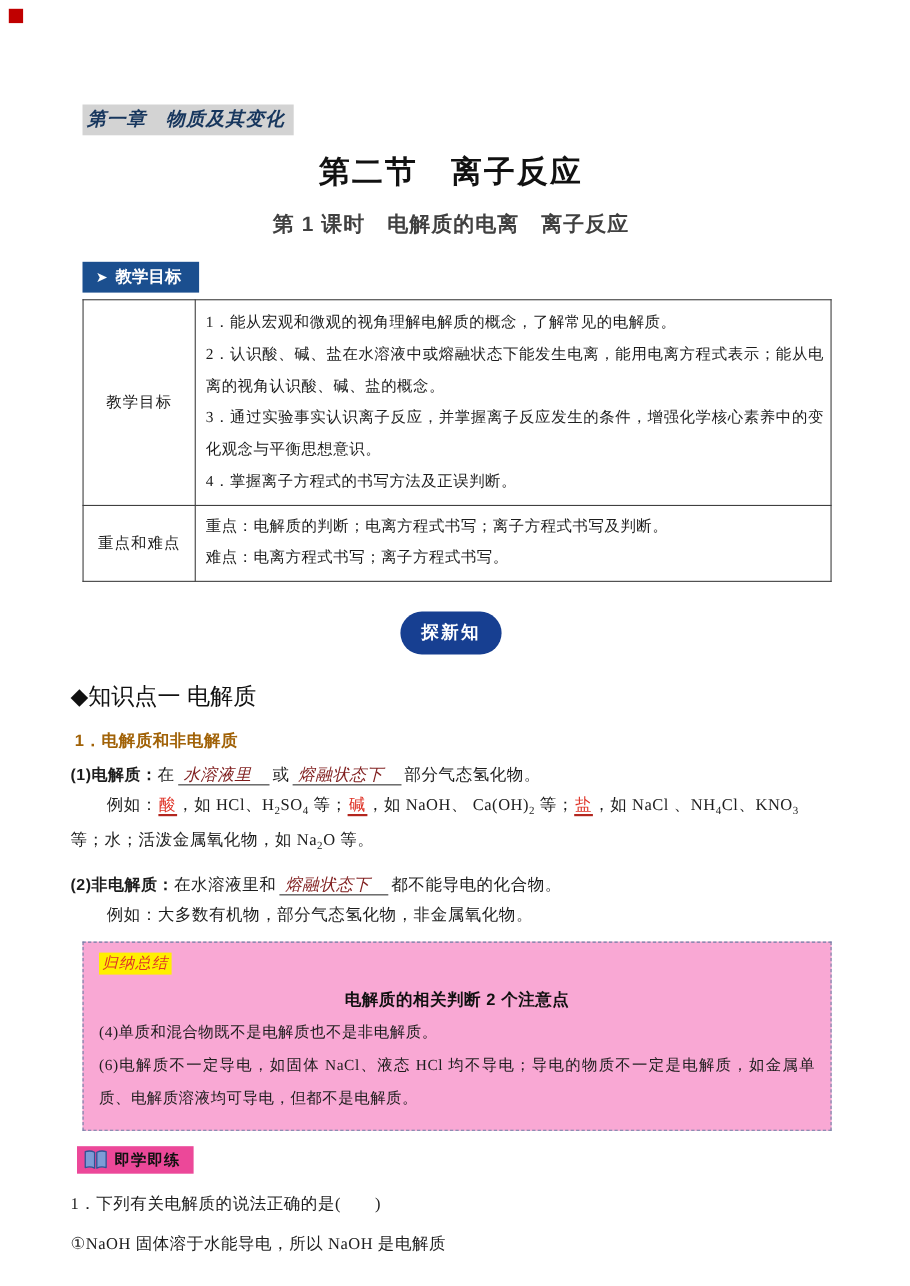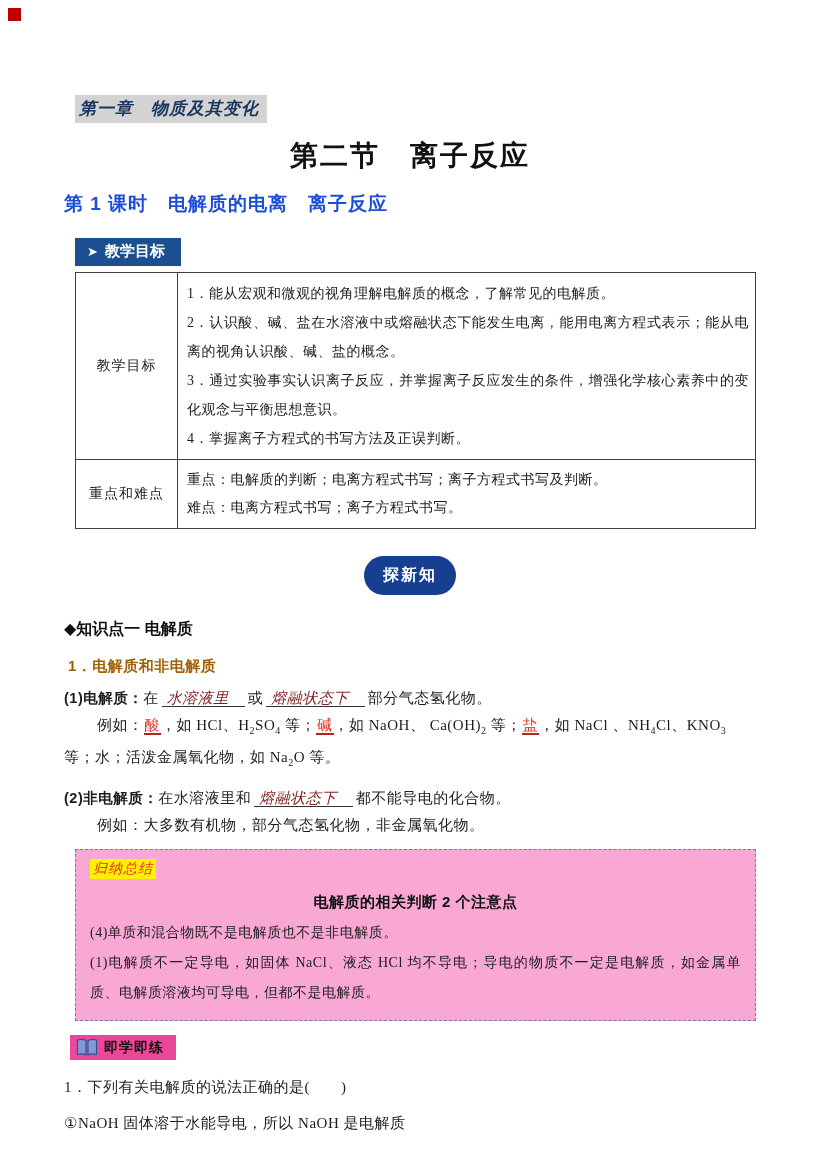--- a/index.html
+++ b/index.html
@@ -33,23 +33,24 @@
     margin:14px 0 0 0;
     text-align:center;
     font-size:28px;
     font-weight:bold;
     color:#111;
     letter-spacing:2px;
     font-family:"Liberation Sans","DejaVu Sans",sans-serif;
   }
   .subtitle{
     margin:16px 0 0 0;
+    text-align:center;
     font-size:19px;
     font-weight:bold;
-    color:#1d4ed8;
+    color:#404040;
     letter-spacing:1px;
     font-family:"Liberation Sans","DejaVu Sans",sans-serif;
   }
   .goal-badge{
     display:inline-flex;align-items:center;gap:7px;
     margin:21px 0 6px 11px;
     background:#1B4F8F;color:#fff;
     padding:4px 16px 5px 12px;
     font-size:15px;font-weight:bold;
     font-family:"Liberation Sans","DejaVu Sans",sans-serif;
@@ -100,21 +101,21 @@
     padding:8px 22px 8px 30px;
     margin-left:-16px;
     color:#1F3864;
     font-size:19px;font-weight:bold;
     letter-spacing:2px;
     box-shadow:0 1px 3px rgba(0,0,0,0.18);
     position:relative;z-index:1;
   }
   .kp-heading{
     margin:24px 0 0 0;
-    font-size:16px;font-weight:bold;color:#111;
+    font-size:21px;font-weight:normal;color:#111;
     font-family:"Liberation Sans","DejaVu Sans",sans-serif;
   }
   .kp-sub{
     margin:17px 0 0 4px;
     font-size:15px;font-weight:bold;color:#a16207;
     font-family:"Liberation Sans","DejaVu Sans",sans-serif;
     letter-spacing:0.5px;
   }
   .para{
     margin:9px 0 0 0;
@@ -231,21 +232,21 @@
   <p class="para indent"><span>例如：</span><span class="redterm">酸</span><span>，如 HCl、H</span><sub>2</sub><span>SO</span><sub>4</sub><span> 等；</span><span class="redterm">碱</span><span>，如 NaOH、 Ca(OH)</span><sub>2</sub><span> 等；</span><span class="redterm">盐</span><span>，如 NaCl 、NH</span><sub>4</sub><span>Cl、KNO</span><sub>3</sub><span> 等；水；活泼金属氧化物，如 Na</span><sub>2</sub><span>O 等。</span></p>
 
   <p class="para"><b>(2)非电解质：</b><span>在水溶液里和</span><span class="blank">熔融状态下</span><span>都不能导电的化合物。</span></p>
 
   <p class="para indent">例如：大多数有机物，部分气态氢化物，非金属氧化物。</p>
 
   <div class="summary-box">
     <span class="tag">归纳总结</span>
     <div class="box-heading">电解质的相关判断 2 个注意点</div>
     <p>(4)单质和混合物既不是电解质也不是非电解质。</p>
-    <p>(1)电解质不一定导电，如固体 NaCl、液态 HCl 均不导电；导电的物质不一定是电解质，如金属单质、电解质溶液均可导电，但都不是电解质。</p>
+    <p>(6)电解质不一定导电，如固体 NaCl、液态 HCl 均不导电；导电的物质不一定是电解质，如金属单质、电解质溶液均可导电，但都不是电解质。</p>
   </div>
 
   <div class="practice-badge">
     <span style="display:inline-flex;">
       <svg width="24" height="19" viewBox="0 0 24 19" aria-hidden="true">
         <path d="M2.5 2 Q7 0.5 11 2.5 L11 17 Q7 15 2.5 16.5 Z" fill="#7D9BD6" stroke="#2F5496" stroke-width="1.2" stroke-linejoin="round"></path>
         <path d="M21.5 2 Q17 0.5 13 2.5 L13 17 Q17 15 21.5 16.5 Z" fill="#7D9BD6" stroke="#2F5496" stroke-width="1.2" stroke-linejoin="round"></path>
       </svg>
     </span>
     <span>即学即练</span>

